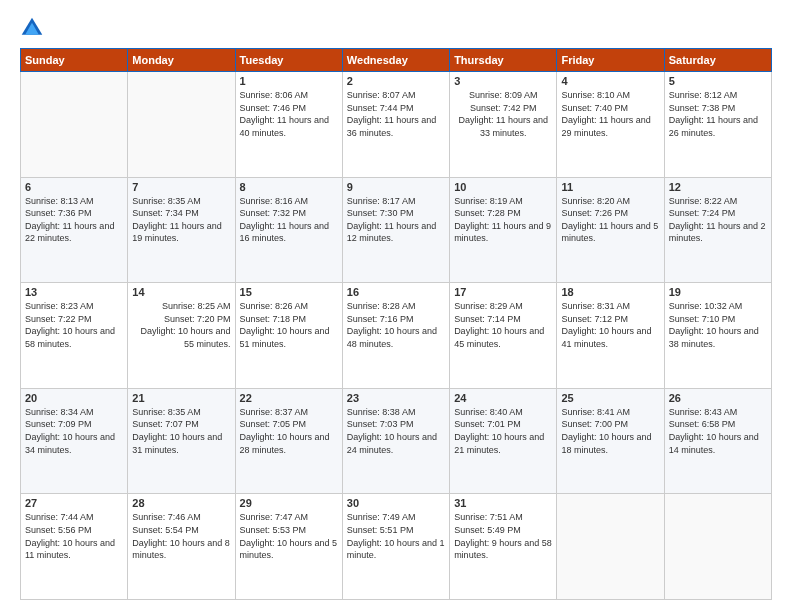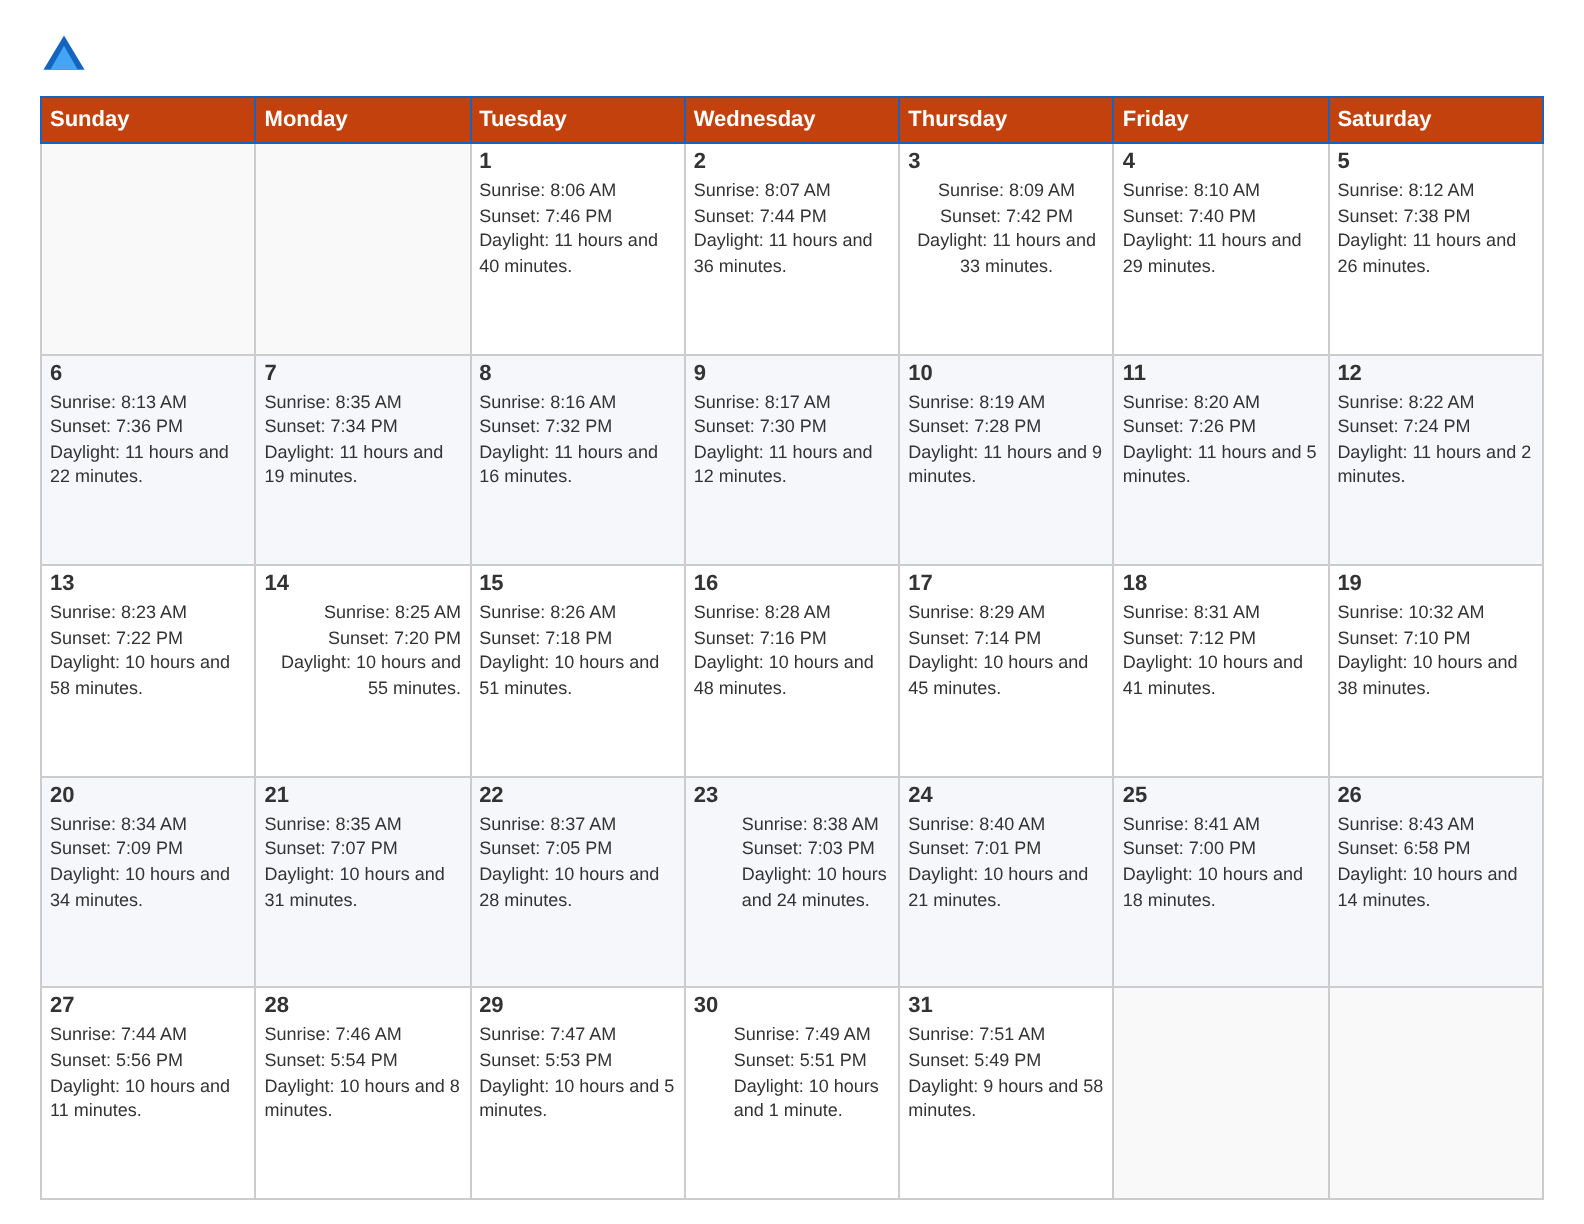--- a/index.html
+++ b/index.html
@@ -267,21 +267,21 @@
 Daylight: 10 hours and 31 minutes.</div>
           </td>
           <td>
             <span class="day-number">22</span>
             <div class="day-info" style="white-space: pre-line;">Sunrise: 8:37 AM
 Sunset: 7:05 PM
 Daylight: 10 hours and 28 minutes.</div>
           </td>
           <td>
             <span class="day-number">23</span>
-            <div class="day-info" style="white-space: pre-line; margin-left: 24px;">Sunrise: 8:38 AM
+            <div class="day-info" style="white-space: pre-line;">Sunrise: 8:38 AM
 Sunset: 7:03 PM
 Daylight: 10 hours and 24 minutes.</div>
           </td>
           <td>
             <span class="day-number">24</span>
             <div class="day-info" style="white-space: pre-line;">Sunrise: 8:40 AM
 Sunset: 7:01 PM
 Daylight: 10 hours and 21 minutes.</div>
           </td>
           <td>
@@ -311,21 +311,21 @@
 Daylight: 10 hours and 8 minutes.</div>
           </td>
           <td>
             <span class="day-number">29</span>
             <div class="day-info" style="white-space: pre-line;">Sunrise: 7:47 AM
 Sunset: 5:53 PM
 Daylight: 10 hours and 5 minutes.</div>
           </td>
           <td>
             <span class="day-number">30</span>
-            <div class="day-info" style="white-space: pre-line; margin-left: 20px;">Sunrise: 7:49 AM
+            <div class="day-info" style="white-space: pre-line;">Sunrise: 7:49 AM
 Sunset: 5:51 PM
 Daylight: 10 hours and 1 minute.</div>
           </td>
           <td>
             <span class="day-number">31</span>
             <div class="day-info" style="white-space: pre-line;">Sunrise: 7:51 AM
 Sunset: 5:49 PM
 Daylight: 9 hours and 58 minutes.</div>
           </td>
           <td class="empty-cell"></td>

